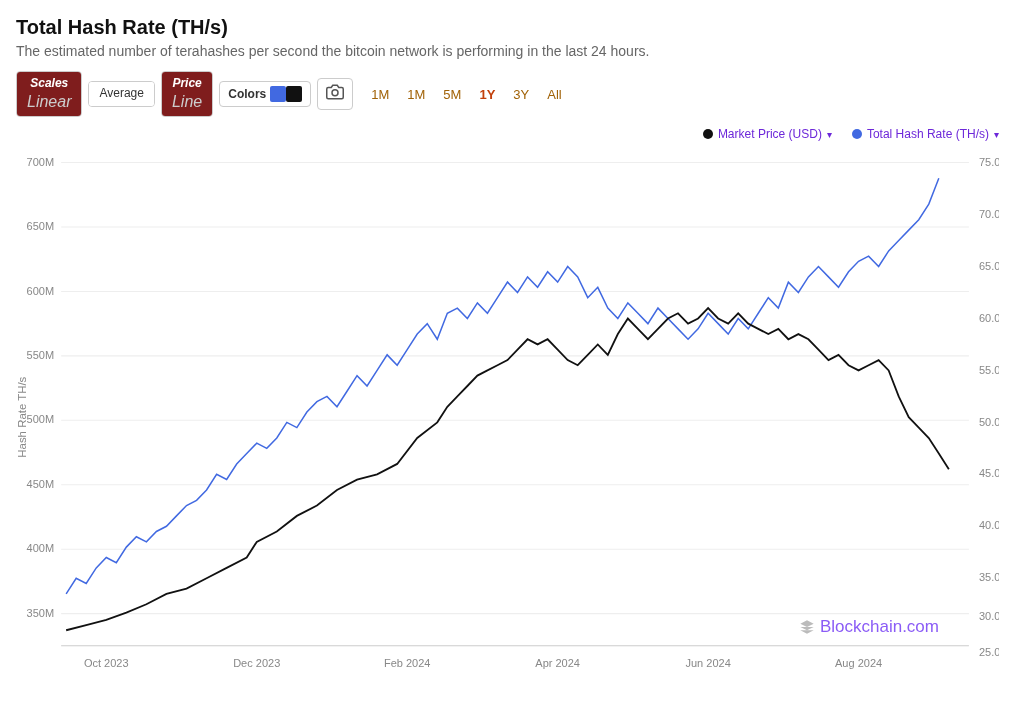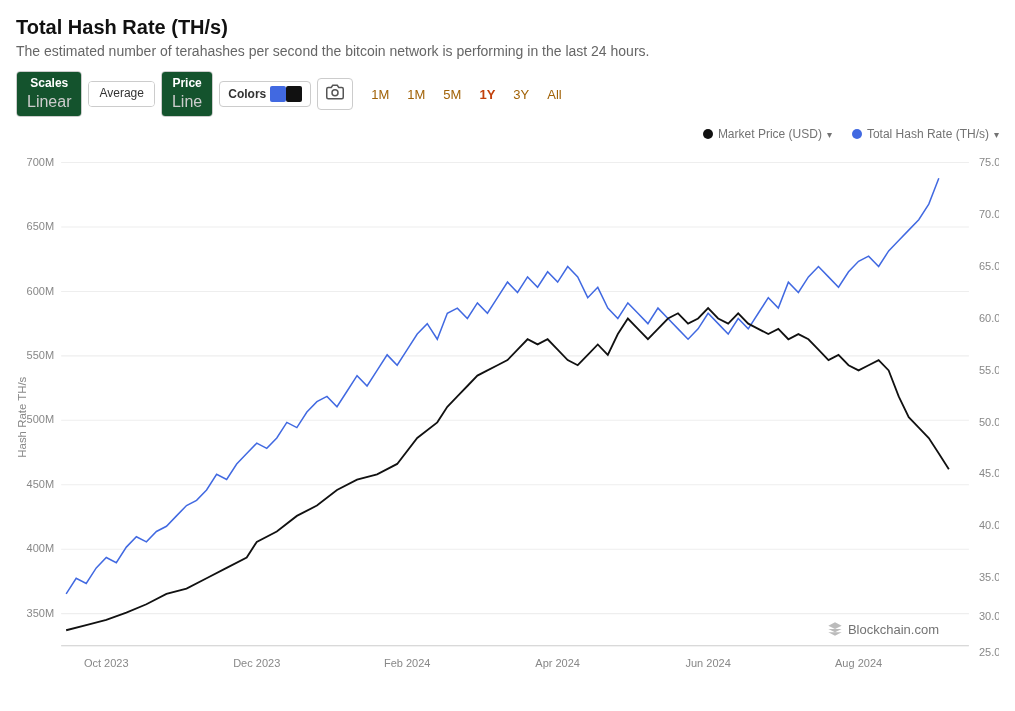--- a/index.html
+++ b/index.html
@@ -3,42 +3,42 @@
   <meta charset="utf-8">
   <style>
     * { box-sizing: border-box; margin: 0; padding: 0; }
     body { font-family: -apple-system, BlinkMacSystemFont, 'Segoe UI', sans-serif; background: #fff; color: #333; width: 1015px; height: 711px; overflow: hidden; }
     .chart-container { width: 1015px; height: 666px; padding: 16px 16px 0 16px; }
     .title { font-size: 20px; font-weight: 700; color: #111; margin-bottom: 4px; }
     .subtitle { font-size: 14px; color: #666; margin-bottom: 12px; }
     .toolbar { display: flex; align-items: center; gap: 6px; margin-bottom: 10px; flex-wrap: nowrap; }
     .toolbar-group { display: flex; align-items: center; border: 1px solid #ccc; border-radius: 4px; overflow: hidden; }
     .toolbar-btn { padding: 4px 10px; font-size: 12px; background: #fff; border: none; cursor: pointer; color: #333; line-height: 1.3; }
-    .toolbar-btn.active { background: #14532d; color: #fff; }
+    .toolbar-btn.active { background: #7f1d1d; color: #fff; font-style: italic; }
     .toolbar-btn-label { display: flex; flex-direction: column; align-items: center; }
     .toolbar-btn-label span:first-child { font-weight: 600; font-size: 12px; }
     .toolbar-btn-label span:last-child { font-size: 16px; color: #666; text-align: center; }
     .toolbar-btn.active .toolbar-btn-label span:last-child { color: #ccc; }
     .colors-group { display: flex; align-items: center; border: 1px solid #ccc; border-radius: 4px; padding: 4px 8px; }
     .color-box { width: 16px; height: 16px; border-radius: 2px; cursor: pointer; }
     .color-blue { background: #4169e1; }
     .color-black { background: #111; }
     .camera-btn { border: 1px solid #ccc; border-radius: 4px; padding: 4px 8px; background: #fff; cursor: pointer; font-size: 16px; }
     .time-group { display: flex; align-items: center; gap: 2px; margin-left: 4px; }
     .time-btn { padding: 4px 8px; font-size: 13px; border: none; background: transparent; cursor: pointer; color: #a16207; border-radius: 4px; }
     .time-btn.active { font-weight: 700; color: #c2410c; }
     .chart-area { position: relative; width: 100%; height: 530px; }
-    .legend { display: flex; align-items: center; justify-content: flex-end; gap: 20px; margin-bottom: 6px; font-size: 12px; color: #737373; }
+    .legend { display: flex; align-items: center; justify-content: flex-end; gap: 20px; margin-bottom: 6px; font-size: 12px; color: #6d28d9; }
     .legend-item { display: flex; align-items: center; gap: 5px; cursor: pointer; }
     .legend-dot { width: 10px; height: 10px; border-radius: 50%; }
     .legend-dot-black { background: #111; }
     .legend-dot-blue { background: #4169e1; }
     .legend-chevron { font-size: 10px; }
     svg.chart-svg { width: 100%; height: 100%; }
-    .watermark { position: absolute; bottom: 40px; right: 60px; font-size: 13px; color: #737373; display: flex; align-items: center; gap: 5px; }
+    .watermark { position: absolute; bottom: 40px; right: 60px; font-size: 17px; color: #8b5cf6; display: flex; align-items: center; gap: 5px; }
   </style>
 </head>
 <body>
 
 <div class="chart-container">
   <div class="title">Total Hash Rate (TH/s)</div>
   <div class="subtitle">The estimated number of terahashes per second the bitcoin network is performing in the last 24 hours.</div>
 
   <div class="toolbar">
 

